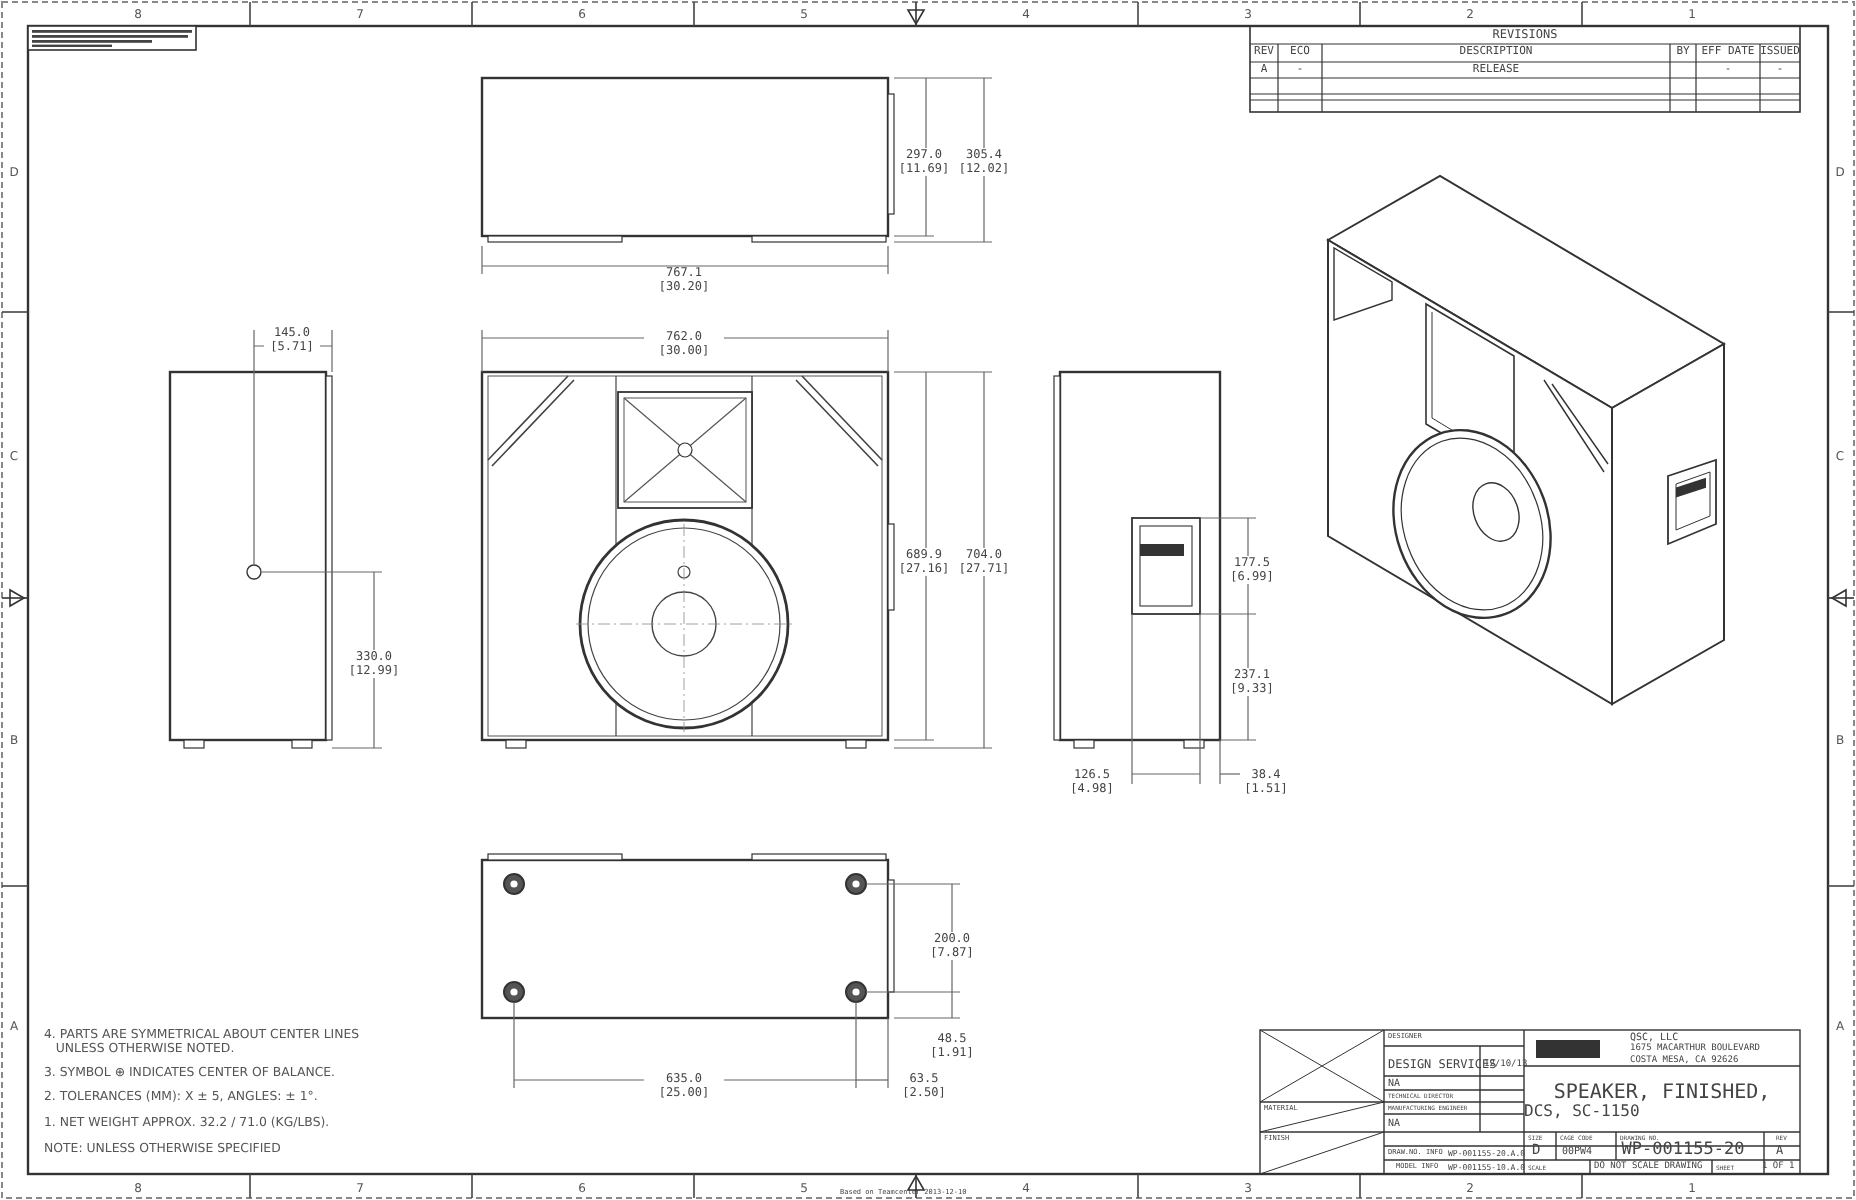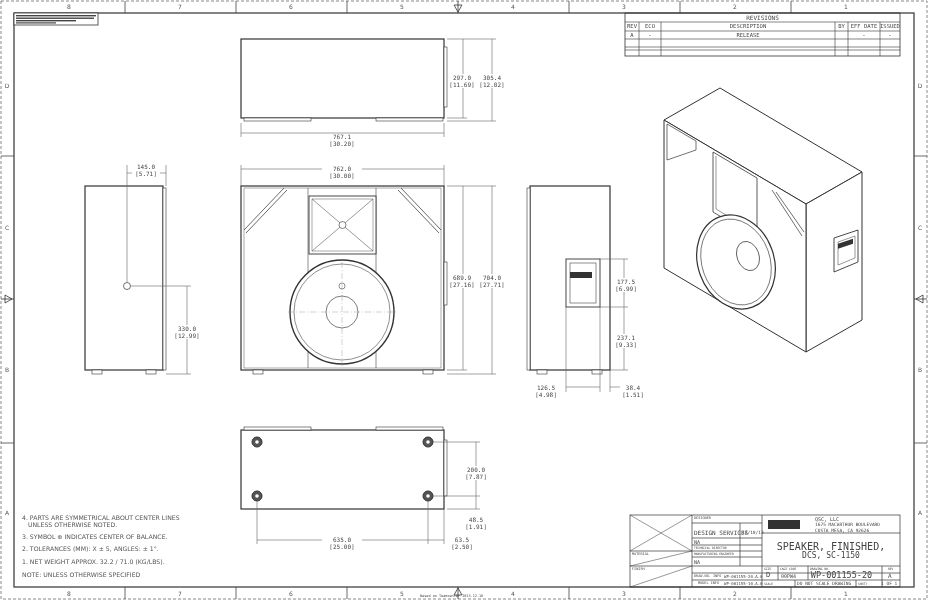--- a/index.html
+++ b/index.html
@@ -360,21 +360,21 @@
 <div style="position:absolute;left:724px;top:574px;font-size:4px;">WP-001155-20.A.0</div>
 <div style="position:absolute;left:698px;top:581px;font-size:3.5px;">MODEL INFO</div>
 <div style="position:absolute;left:724px;top:581px;font-size:4px;">WP-001155-10.A.0</div>
 <div style="position:absolute;left:632px;top:552px;font-size:3.5px;">MATERIAL</div>
 <div style="position:absolute;left:632px;top:567px;font-size:3.5px;">FINISH</div>
 
 <div style="position:absolute;left:815px;top:516px;font-size:5px;">QSC, LLC</div>
 <div style="position:absolute;left:815px;top:522px;font-size:4.5px;">1675 MACARTHUR BOULEVARD</div>
 <div style="position:absolute;left:815px;top:527.5px;font-size:4.5px;">COSTA MESA, CA  92626</div>
 <div style="position:absolute;left:762px;top:541px;width:138px;text-align:center;font-size:10px;">SPEAKER, FINISHED,</div>
-<div style="position:absolute;left:762px;top:551px;width:138px;text-align:center;font-size:8px;">DCS, SC-1150</div>
+<div style="position:absolute;left:762px;top:551px;width:138px;text-align:left;font-size:8px;">DCS, SC-1150</div>
 <div style="position:absolute;left:764px;top:567px;font-size:3px;">SIZE</div>
 <div style="position:absolute;left:766px;top:571px;font-size:7px;">D</div>
 <div style="position:absolute;left:780px;top:567px;font-size:3px;">CAGE CODE</div>
 <div style="position:absolute;left:781px;top:573px;font-size:5px;">00PW4</div>
 <div style="position:absolute;left:810px;top:567px;font-size:3px;">DRAWING NO.</div>
 <div style="position:absolute;left:808px;top:570px;width:67px;text-align:center;font-size:8.5px;">WP-001155-20</div>
 <div style="position:absolute;left:888px;top:567px;font-size:3px;">REV</div>
 <div style="position:absolute;left:888px;top:572px;font-size:6px;">A</div>
 <div style="position:absolute;left:764px;top:581.5px;font-size:3px;">SCALE</div>
 <div style="position:absolute;left:797px;top:581px;font-size:4.5px;">DO NOT SCALE DRAWING</div>

